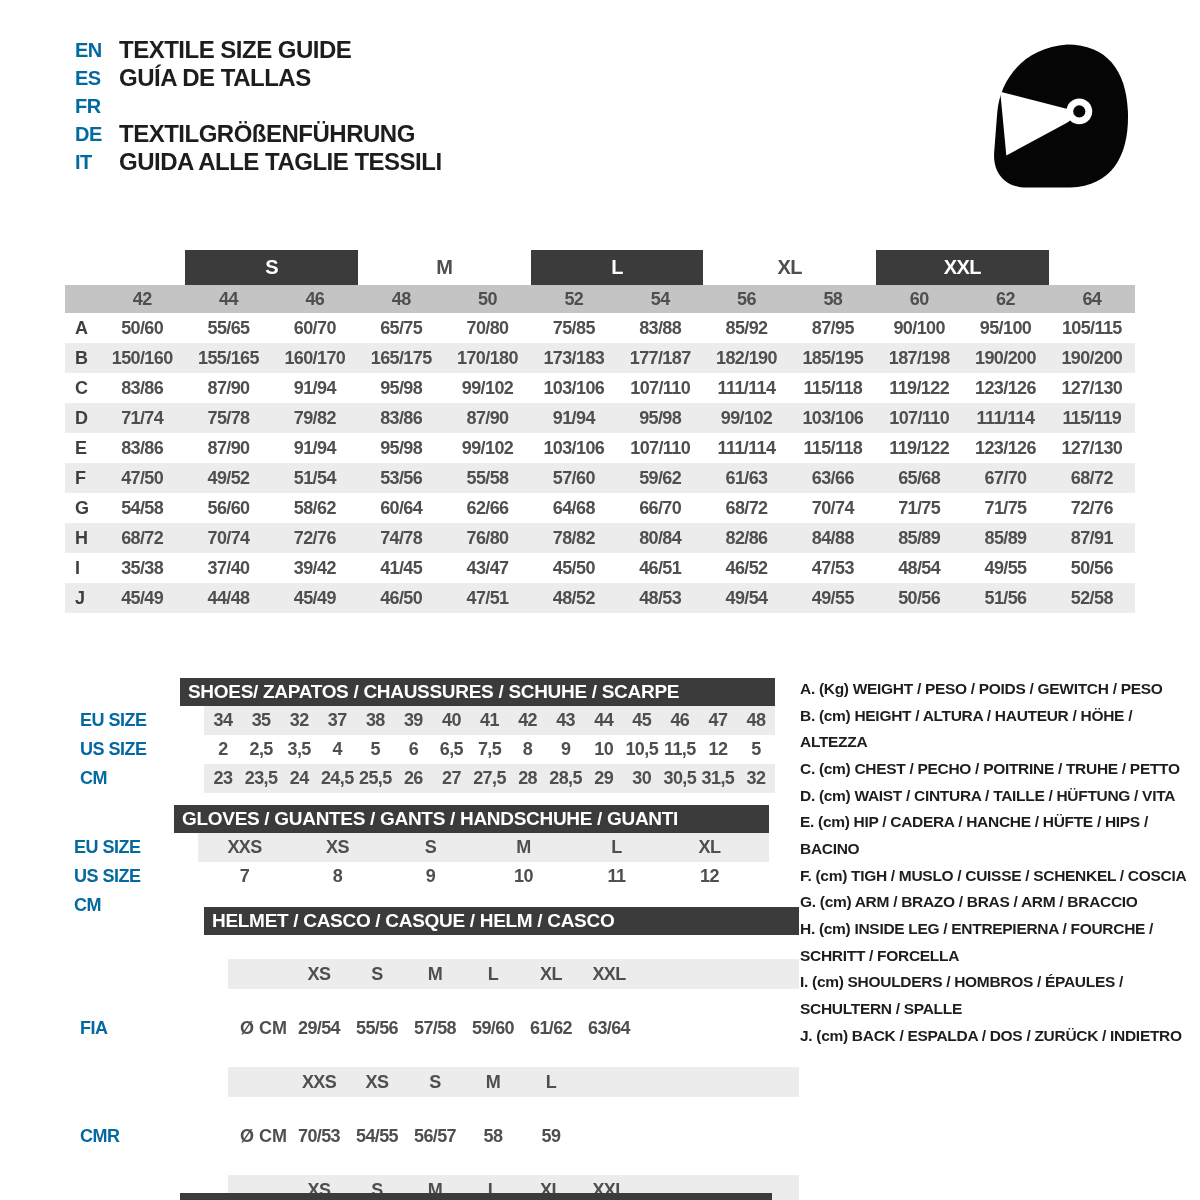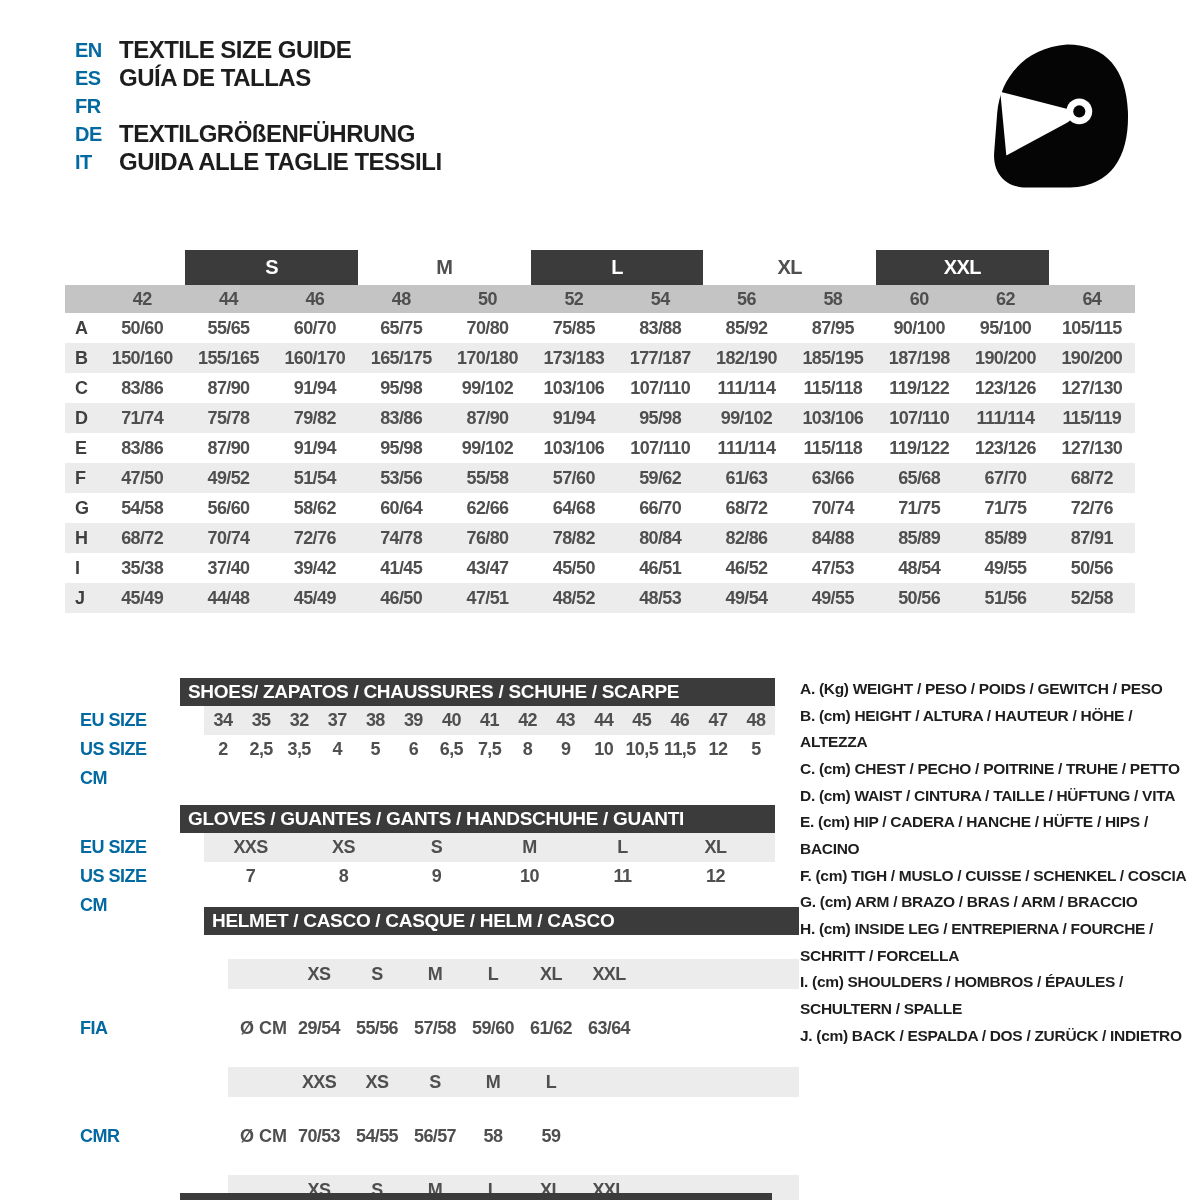--- a/index.html
+++ b/index.html
@@ -28,21 +28,21 @@
   .band{height:28px;background:#c4c4c4;}
   .cell{display:flex;align-items:center;justify-content:center;
         font-size:18px;color:#4f4f4f;letter-spacing:-0.6px;white-space:nowrap;}
   .trow{height:30px;}
   .trow.alt{background:#ececec;}
   .rlabel{display:flex;align-items:center;padding-left:10px;font-size:18px;color:#3f3f3f;}
 
   
   .lower{position:absolute;display:grid;grid-template-columns:100px 595px;}
   .shoes{left:80px;top:678px;grid-template-rows:28px 29px 29px 29px;text-align:right;}
-  .gloves{left:80px;top:805px;grid-template-rows:28px 29px 29px 29px;}
+  .gloves{left:74px;top:805px;grid-template-rows:28px 29px 29px 29px;}
   .helm{left:80px;top:907px;grid-template-rows:28px repeat(6,30px);gap:24px;}
   .bar{background:#3b3b3b;color:#ffffff;display:flex;align-items:center;
        padding-left:8px;font-size:19px;letter-spacing:-0.3px;white-space:nowrap;}
   .llabel{display:flex;align-items:center;font-size:18px;color:#0369a1;letter-spacing:-0.5px;}
   .vals{display:grid;margin-left:24px;}
   .vals.gray{background:#ececec;}
   .shoes .vals{grid-template-columns:repeat(15,1fr);}
   .gloves .vals{grid-template-columns:repeat(6,93px);}
   .hel{grid-template-columns:62px repeat(6,58px);}
   .ocm{display:flex;align-items:center;padding-left:12px;font-size:18px;color:#4f4f4f;}
@@ -300,20 +300,37 @@
         <div class="cell">7,5</div>
         <div class="cell">8</div>
         <div class="cell">9</div>
         <div class="cell">10</div>
         <div class="cell">10,5</div>
         <div class="cell">11,5</div>
         <div class="cell">12</div>
         <div class="cell">5</div>
       </div>
     <div class="llabel">CM</div>
+    <div class="vals gray" id="shoes-cm">
+        <div class="cell">23</div>
+        <div class="cell">23,5</div>
+        <div class="cell">24</div>
+        <div class="cell">24,5</div>
+        <div class="cell">25,5</div>
+        <div class="cell">26</div>
+        <div class="cell">27</div>
+        <div class="cell">27,5</div>
+        <div class="cell">28</div>
+        <div class="cell">28,5</div>
+        <div class="cell">29</div>
+        <div class="cell">30</div>
+        <div class="cell">30,5</div>
+        <div class="cell">31,5</div>
+        <div class="cell">32</div>
+      </div>
   </div>
 
   <div class="lower gloves">
     <div class="llabel"></div>
     <div class="bar">GLOVES / GUANTES / GANTS / HANDSCHUHE / GUANTI</div>
     <div class="llabel">EU SIZE</div>
     <div class="vals gray" id="gloves-eu">
         <div class="cell">XXS</div>
         <div class="cell">XS</div>
         <div class="cell">S</div>

